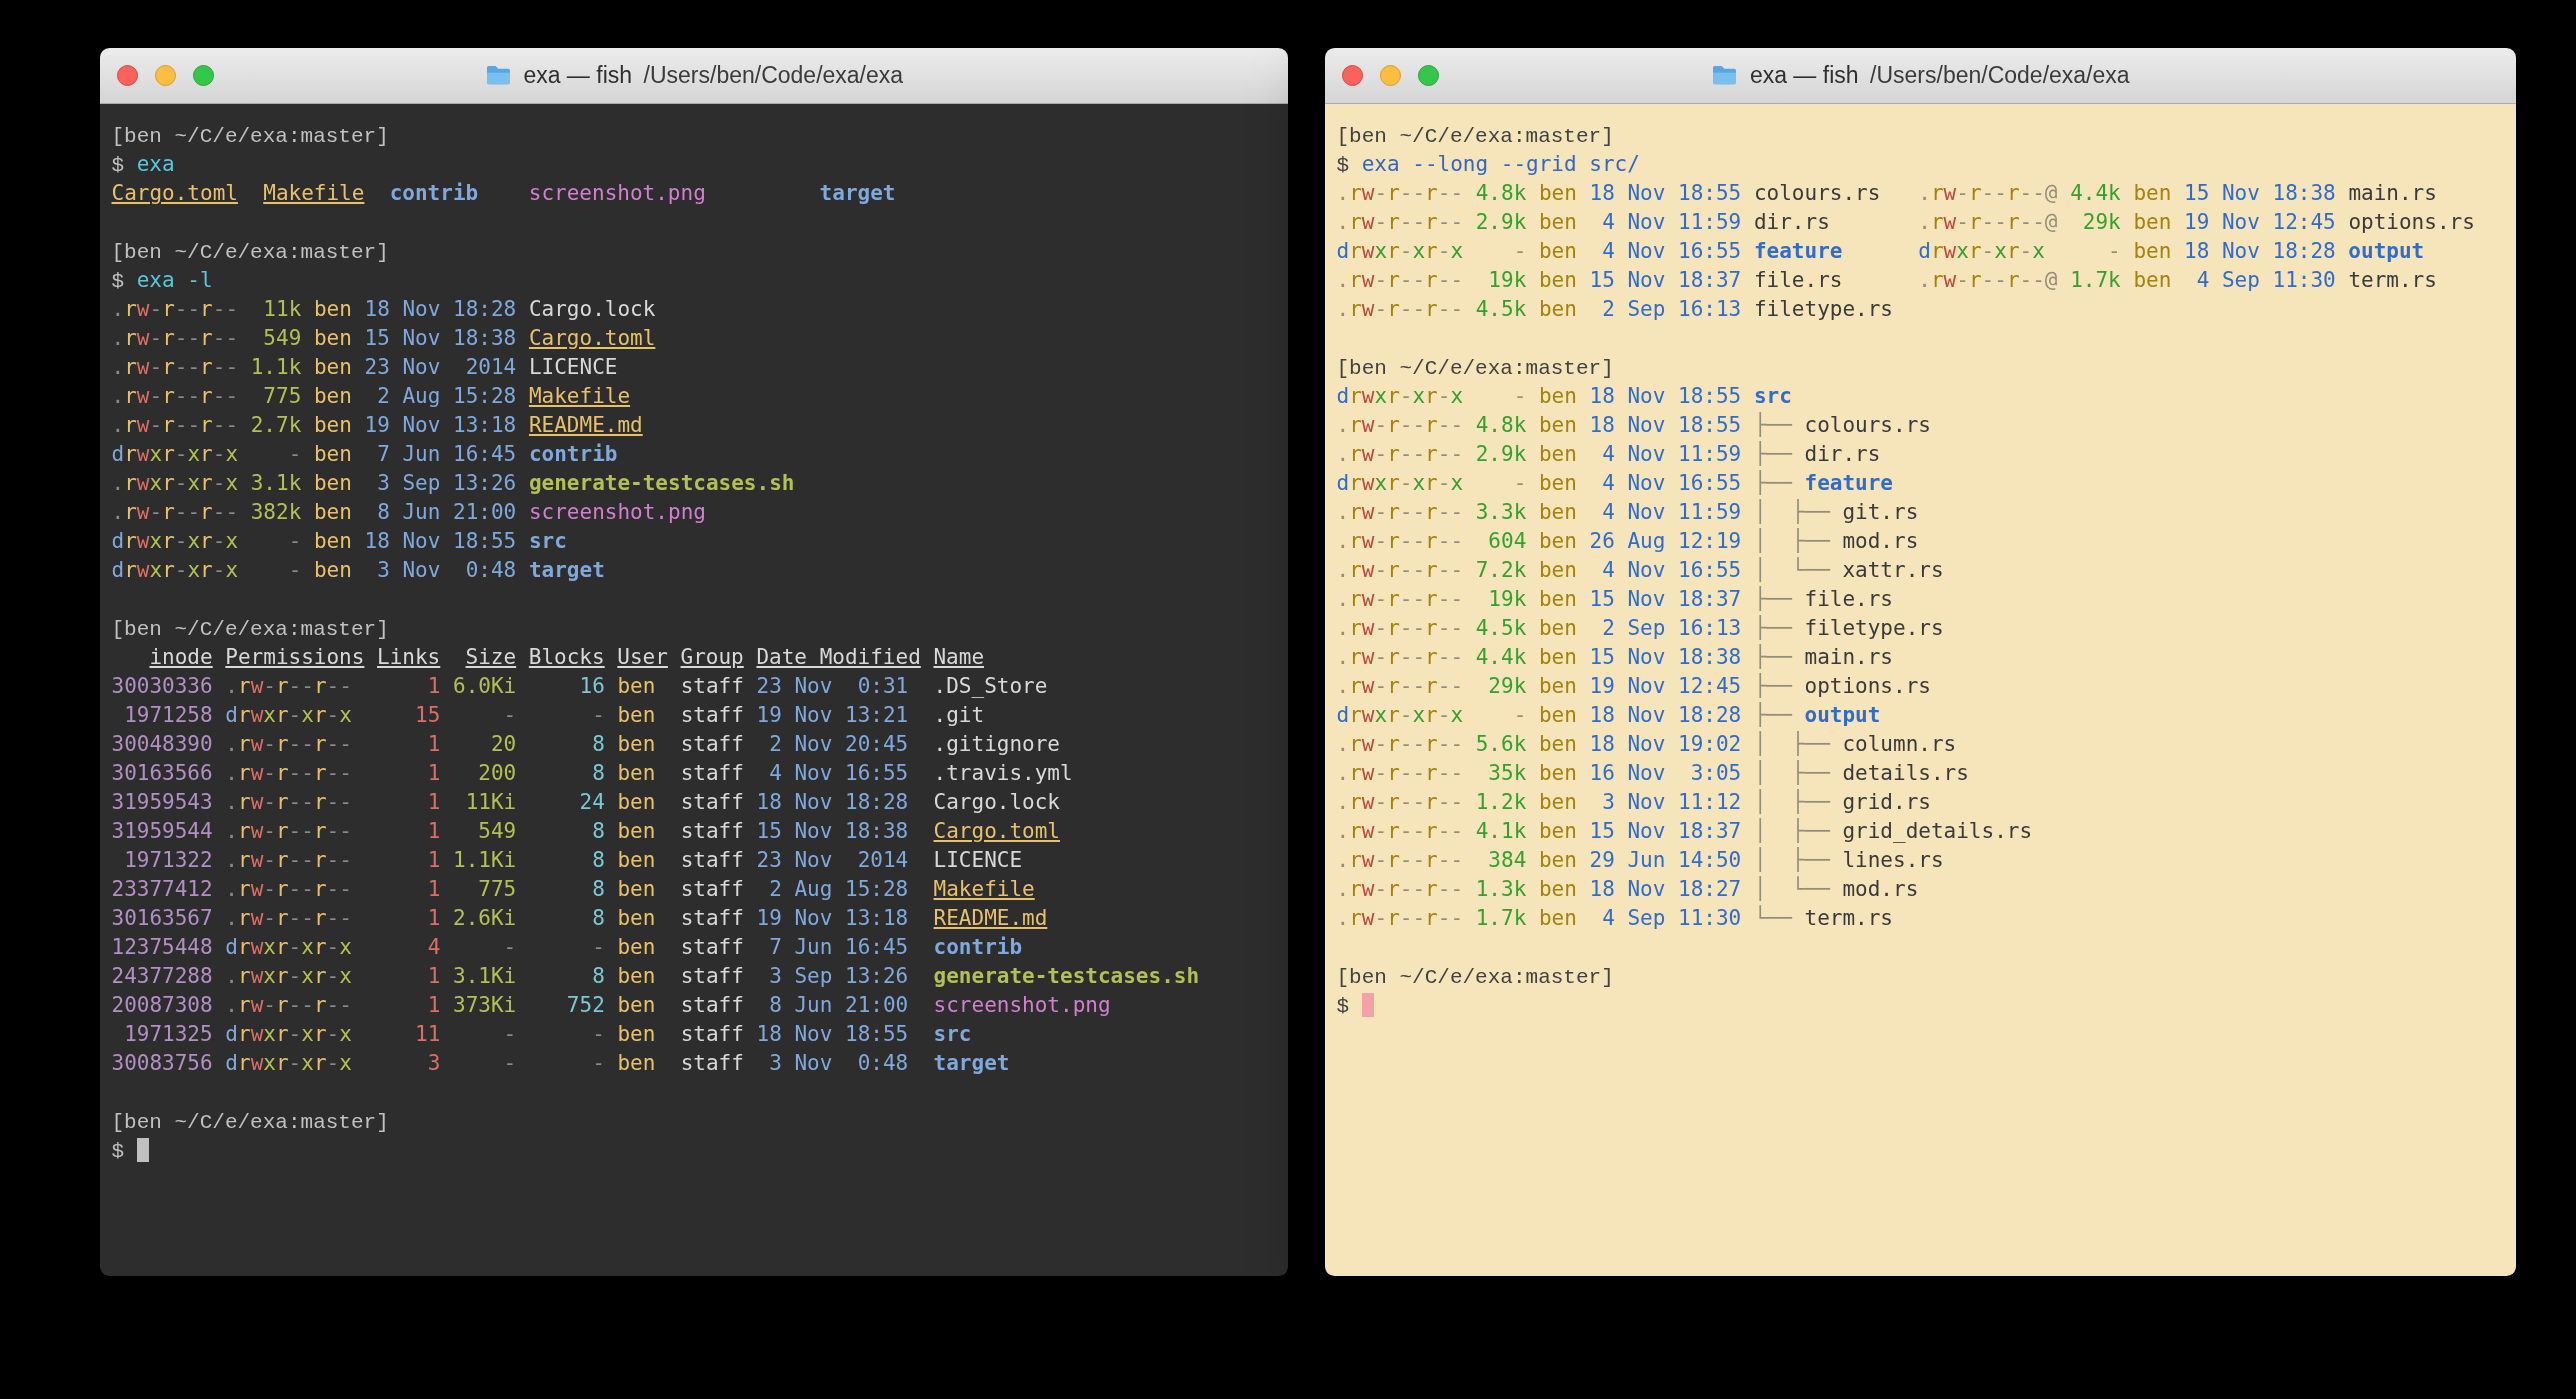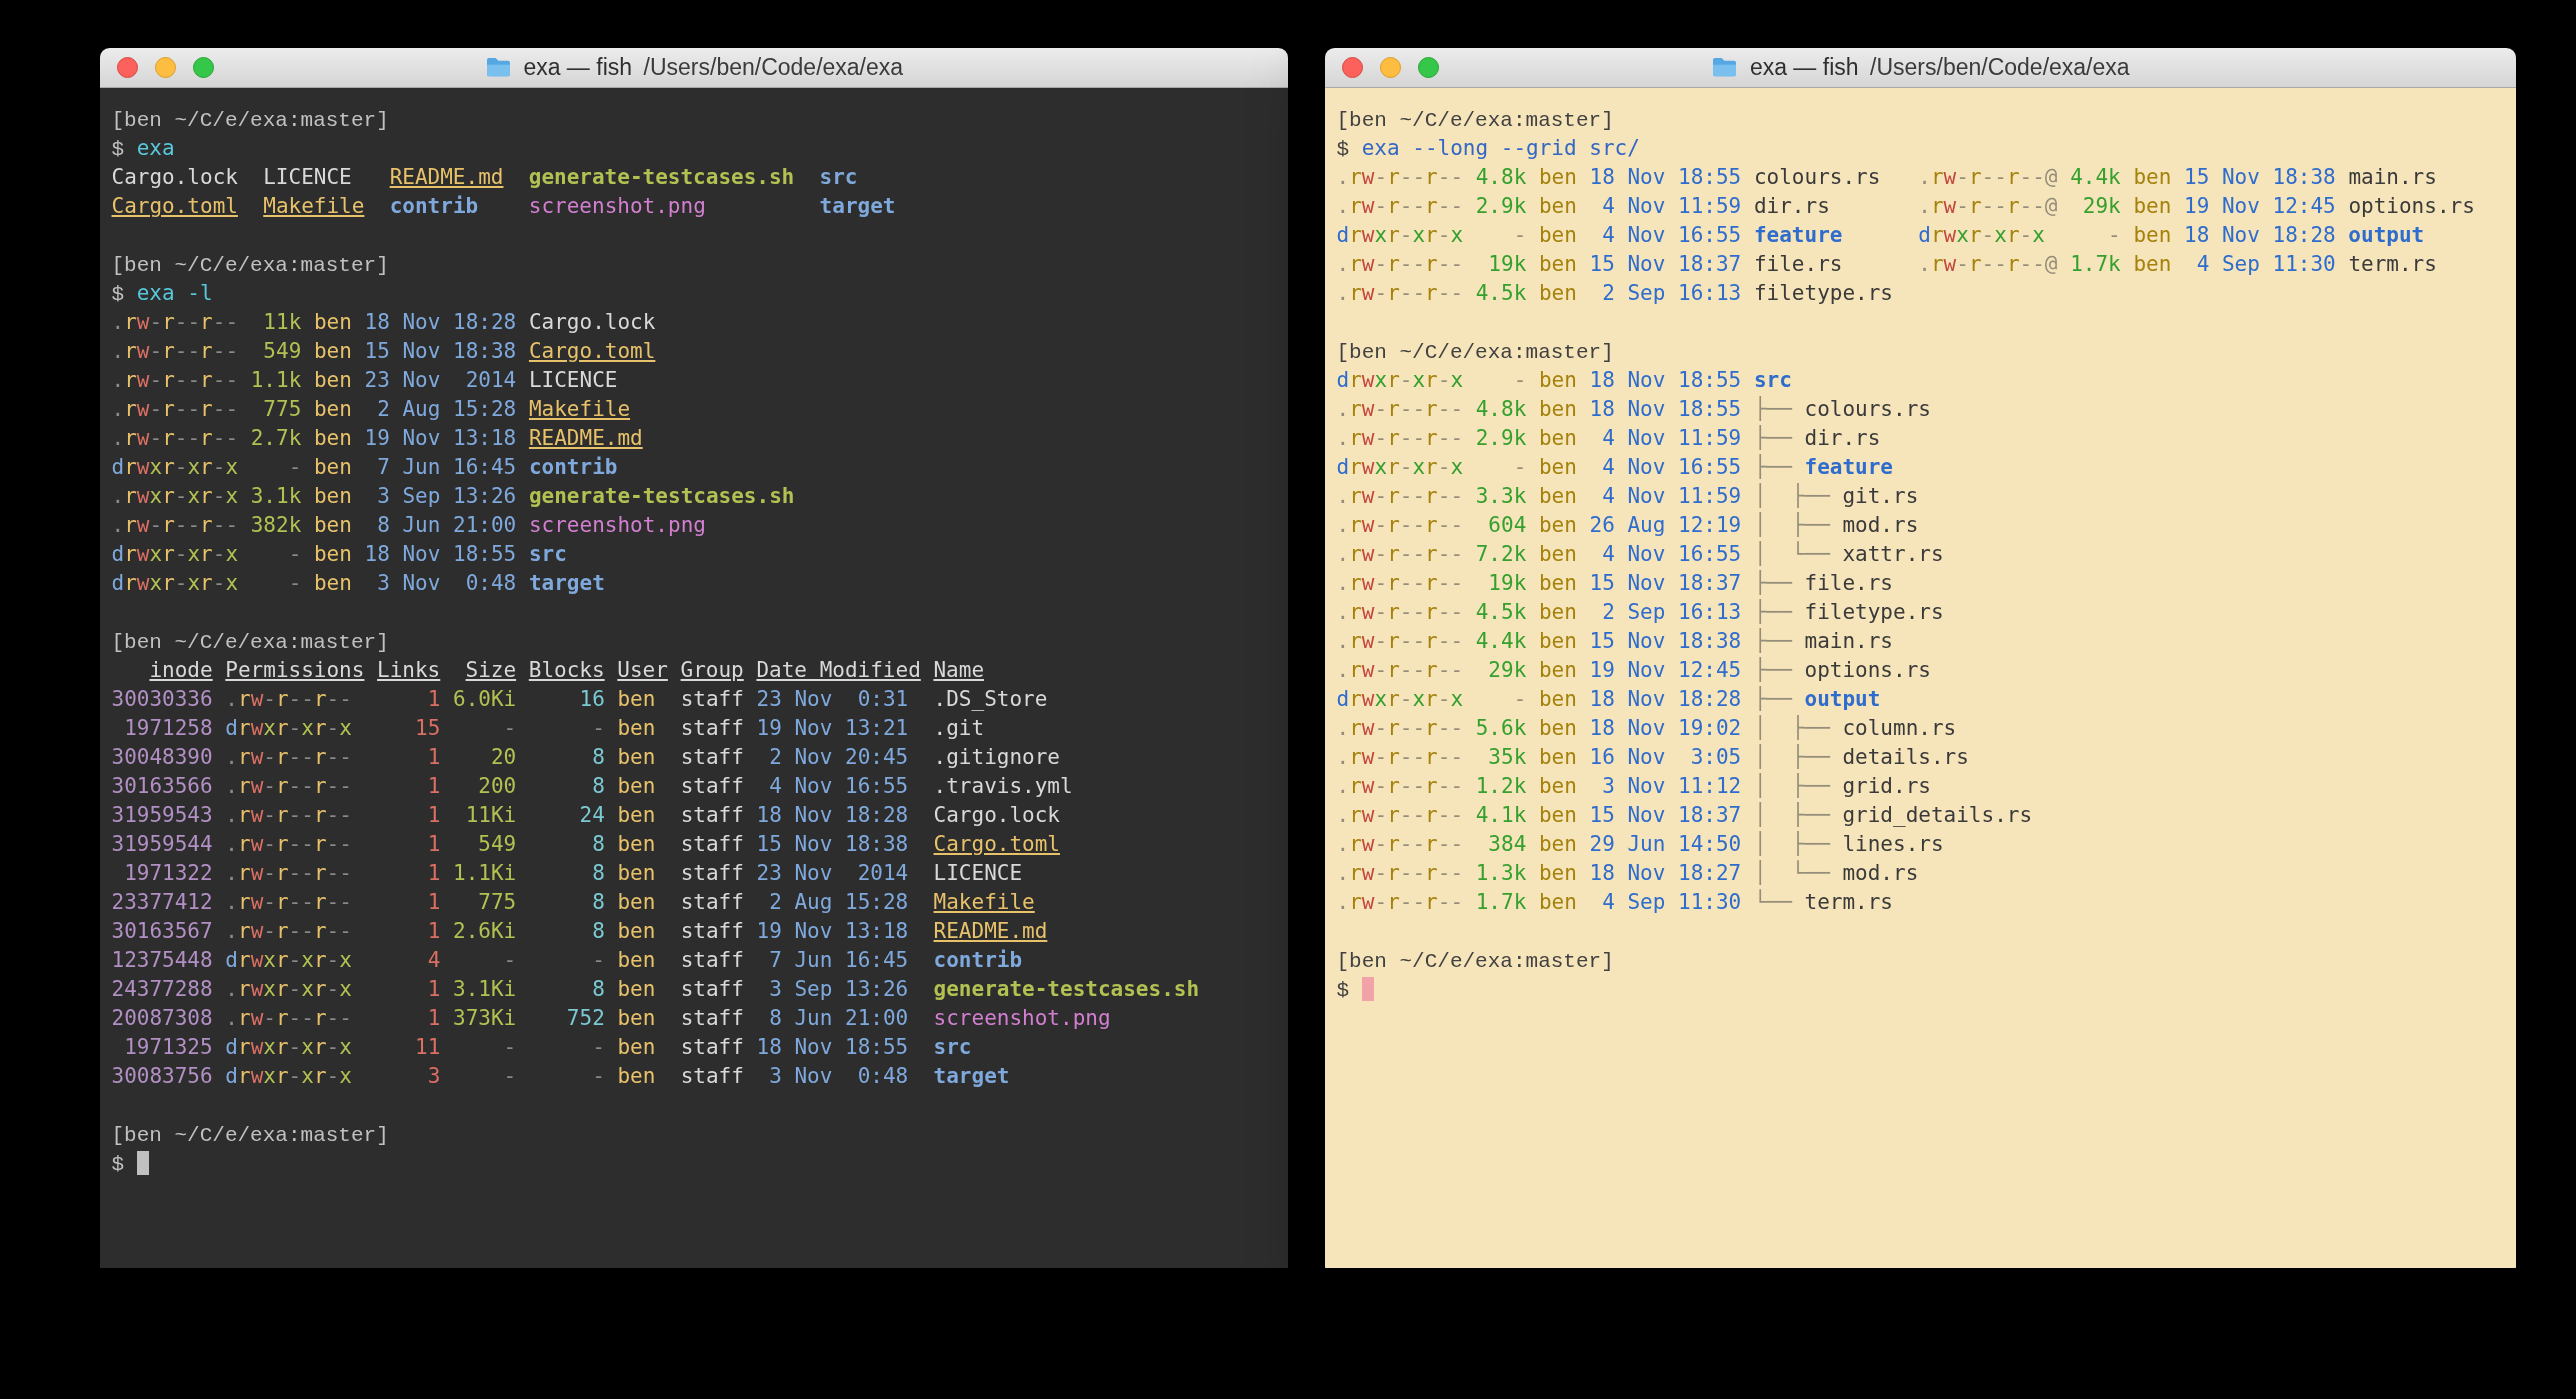--- a/index.html
+++ b/index.html
@@ -4,21 +4,21 @@
 <style>
   * { margin:0; padding:0; box-sizing:border-box; }
   html,body { width:2576px; height:1400px; background:#000; overflow:hidden; }
   .desktop { position:absolute; inset:0; background:#000; }
 
   .window { position:absolute; border-radius:9.6px; overflow:hidden;
             box-shadow:0 29px 67px rgba(0,0,0,.65); }
   .window-left  { left:100px;  top:48px; width:1188px; height:1228px; }
   .window-right { left:1325px; top:48px; width:1191px; height:1228px; }
 
-  .titlebar { height:40px; background:linear-gradient(#ececec,#d5d5d5);
+  .titlebar { height:56px; background:linear-gradient(#ececec,#d5d5d5);
               border-bottom:1px solid #a9a9a9; position:relative;
               display:flex; align-items:center; justify-content:center; }
   .traffic { position:absolute; left:17px; top:0; height:100%;
              display:flex; align-items:center; gap:17px; }
   .tl { width:21px; height:21px; border-radius:50%; display:inline-block; }
   .tl-close { background:var(--close,#fc615c); border:1px solid #d5463f; }
   .tl-min   { background:var(--minimize,#fdbd41); border:1px solid #dd9b22; }
   .tl-max   { background:var(--zoom,#35c749); border:1px solid #26a331; }
 
   .title { display:flex; align-items:center; gap:11.5px;
@@ -76,21 +76,20 @@
           <path d="M2 4 a2 2 0 0 1 2-2 h7 l3 3 h10 a2 2 0 0 1 2 2 v12 a2 2 0 0 1 -2 2 H4 a2 2 0 0 1 -2-2 z" fill="#56a8e4"></path>
           <path d="M2 9 h24 v10 a2 2 0 0 1 -2 2 H4 a2 2 0 0 1 -2-2 z" fill="#79c0ee"></path>
         </svg>
         <span class="title-app">exa — fish</span>
         <span class="title-path">/Users/ben/Code/exa/exa</span>
       </div>
     </header>
     <div class="term">
         <div class="line"><span class="seg-p">[ben ~/C/e/exa:master]</span></div>
         <div class="line"><span class="seg-p">$ </span><span class="seg-c">exa</span></div>
-        <div class="line"><span class="seg-t">Cargo.lock  LICENCE   </span><span class="seg-yu">README.md</span><span class="seg-t">  </span><span class="seg-x">generate-testcases.sh</span><span class="seg-t">  </span><span class="seg-dir">src</span></div>
         <div class="line"><span class="seg-yu">Cargo.toml</span><span class="seg-t">  </span><span class="seg-yu">Makefile</span><span class="seg-t">  </span><span class="seg-dir">contrib</span><span class="seg-t">    </span><span class="seg-m">screenshot.png</span><span class="seg-t">         </span><span class="seg-dir">target</span></div>
         <div class="line"></div>
         <div class="line"><span class="seg-p">[ben ~/C/e/exa:master]</span></div>
         <div class="line"><span class="seg-p">$ </span><span class="seg-c">exa -l</span></div>
         <div class="line"><span class="seg-gr">.</span><span class="seg-y">r</span><span class="seg-r">w</span><span class="seg-gr">-</span><span class="seg-y">r</span><span class="seg-gr">-</span><span class="seg-gr">-</span><span class="seg-y">r</span><span class="seg-gr">-</span><span class="seg-gr">-</span><span class="seg-t"> </span><span class="seg-g"> 11k</span><span class="seg-t"> </span><span class="seg-y">ben</span><span class="seg-t"> </span><span class="seg-b">18 Nov 18:28</span><span class="seg-t"> </span><span class="seg-t">Cargo.lock</span></div>
         <div class="line"><span class="seg-gr">.</span><span class="seg-y">r</span><span class="seg-r">w</span><span class="seg-gr">-</span><span class="seg-y">r</span><span class="seg-gr">-</span><span class="seg-gr">-</span><span class="seg-y">r</span><span class="seg-gr">-</span><span class="seg-gr">-</span><span class="seg-t"> </span><span class="seg-g"> 549</span><span class="seg-t"> </span><span class="seg-y">ben</span><span class="seg-t"> </span><span class="seg-b">15 Nov 18:38</span><span class="seg-t"> </span><span class="seg-yu">Cargo.toml</span></div>
         <div class="line"><span class="seg-gr">.</span><span class="seg-y">r</span><span class="seg-r">w</span><span class="seg-gr">-</span><span class="seg-y">r</span><span class="seg-gr">-</span><span class="seg-gr">-</span><span class="seg-y">r</span><span class="seg-gr">-</span><span class="seg-gr">-</span><span class="seg-t"> </span><span class="seg-g">1.1k</span><span class="seg-t"> </span><span class="seg-y">ben</span><span class="seg-t"> </span><span class="seg-b">23 Nov  2014</span><span class="seg-t"> </span><span class="seg-t">LICENCE</span></div>
         <div class="line"><span class="seg-gr">.</span><span class="seg-y">r</span><span class="seg-r">w</span><span class="seg-gr">-</span><span class="seg-y">r</span><span class="seg-gr">-</span><span class="seg-gr">-</span><span class="seg-y">r</span><span class="seg-gr">-</span><span class="seg-gr">-</span><span class="seg-t"> </span><span class="seg-g"> 775</span><span class="seg-t"> </span><span class="seg-y">ben</span><span class="seg-t"> </span><span class="seg-b"> 2 Aug 15:28</span><span class="seg-t"> </span><span class="seg-yu">Makefile</span></div>
         <div class="line"><span class="seg-gr">.</span><span class="seg-y">r</span><span class="seg-r">w</span><span class="seg-gr">-</span><span class="seg-y">r</span><span class="seg-gr">-</span><span class="seg-gr">-</span><span class="seg-y">r</span><span class="seg-gr">-</span><span class="seg-gr">-</span><span class="seg-t"> </span><span class="seg-g">2.7k</span><span class="seg-t"> </span><span class="seg-y">ben</span><span class="seg-t"> </span><span class="seg-b">19 Nov 13:18</span><span class="seg-t"> </span><span class="seg-yu">README.md</span></div>
         <div class="line"><span class="seg-b">d</span><span class="seg-y">r</span><span class="seg-r">w</span><span class="seg-g">x</span><span class="seg-y">r</span><span class="seg-gr">-</span><span class="seg-g">x</span><span class="seg-y">r</span><span class="seg-gr">-</span><span class="seg-g">x</span><span class="seg-t"> </span><span class="seg-gr">   -</span><span class="seg-t"> </span><span class="seg-y">ben</span><span class="seg-t"> </span><span class="seg-b"> 7 Jun 16:45</span><span class="seg-t"> </span><span class="seg-dir">contrib</span></div>

